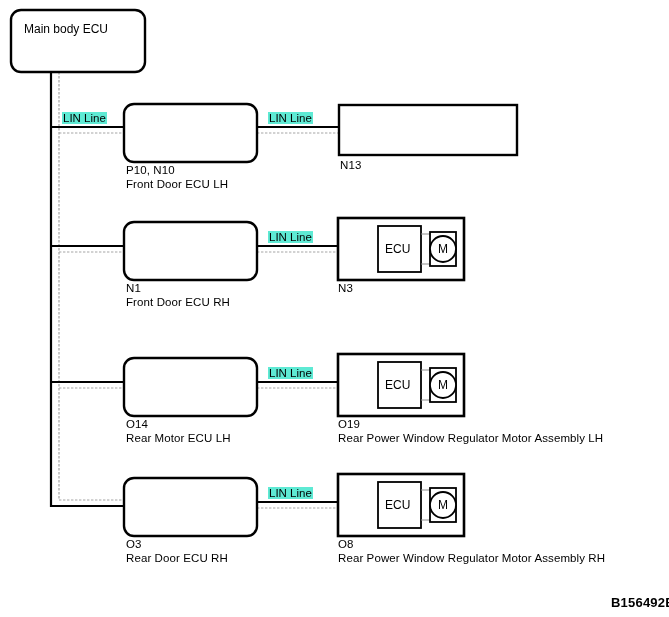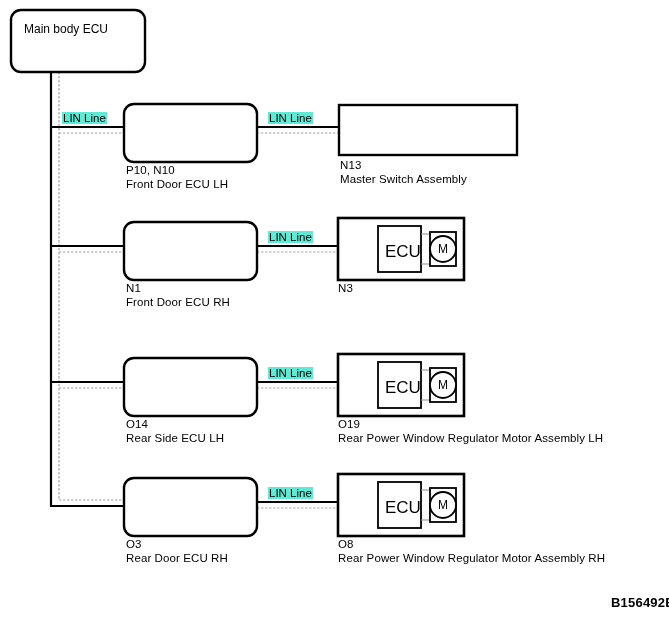--- a/index.html
+++ b/index.html
@@ -43,21 +43,21 @@
   .lin-label {
     position: absolute;
     font-size: 11.5px;
     color: #000000;
     background: #5eead4;
     padding: 0 1px;
     white-space: nowrap;
   }
   .inner-ecu-text {
     position: absolute;
-    font-size: 17px;
+    font-size: 12px;
     color: #000000;
     white-space: nowrap;
   }
   .motor-letter {
     position: absolute;
     font-size: 12px;
     color: #000000;
     white-space: nowrap;
   }
   .figure-code {
@@ -176,29 +176,28 @@
   <div class="inner-ecu-text" style="left:385px; top:378px;">ECU</div>
   <div class="motor-letter" style="left:438px; top:378px;">M</div>
 
   <div class="inner-ecu-text" style="left:385px; top:498px;">ECU</div>
   <div class="motor-letter" style="left:438px; top:498px;">M</div>
 
   <div class="node-label" style="left:126px; top:164px;">P10, N10</div>
   <div class="node-label" style="left:126px; top:178px;">Front Door ECU LH</div>
 
   <div class="node-label" style="left:340px; top:159px;">N13</div>
-  <div class="node-label" style="left:340px; top:173px;">Master Switch Assembly</div>
 
   <div class="node-label" style="left:126px; top:282px;">N1</div>
   <div class="node-label" style="left:126px; top:296px;">Front Door ECU RH</div>
 
   <div class="node-label" style="left:338px; top:282px;">N3</div>
 
   <div class="node-label" style="left:126px; top:418px;">O14</div>
-  <div class="node-label" style="left:126px; top:432px;">Rear Side ECU LH</div>
+  <div class="node-label" style="left:126px; top:432px;">Rear Motor ECU LH</div>
 
   <div class="node-label" style="left:338px; top:418px;">O19</div>
   <div class="node-label" style="left:338px; top:432px;">Rear Power Window Regulator Motor Assembly LH</div>
 
   <div class="node-label" style="left:126px; top:538px;">O3</div>
   <div class="node-label" style="left:126px; top:552px;">Rear Door ECU RH</div>
 
   <div class="node-label" style="left:338px; top:538px;">O8</div>
   <div class="node-label" style="left:338px; top:552px;">Rear Power Window Regulator Motor Assembly RH</div>
 

